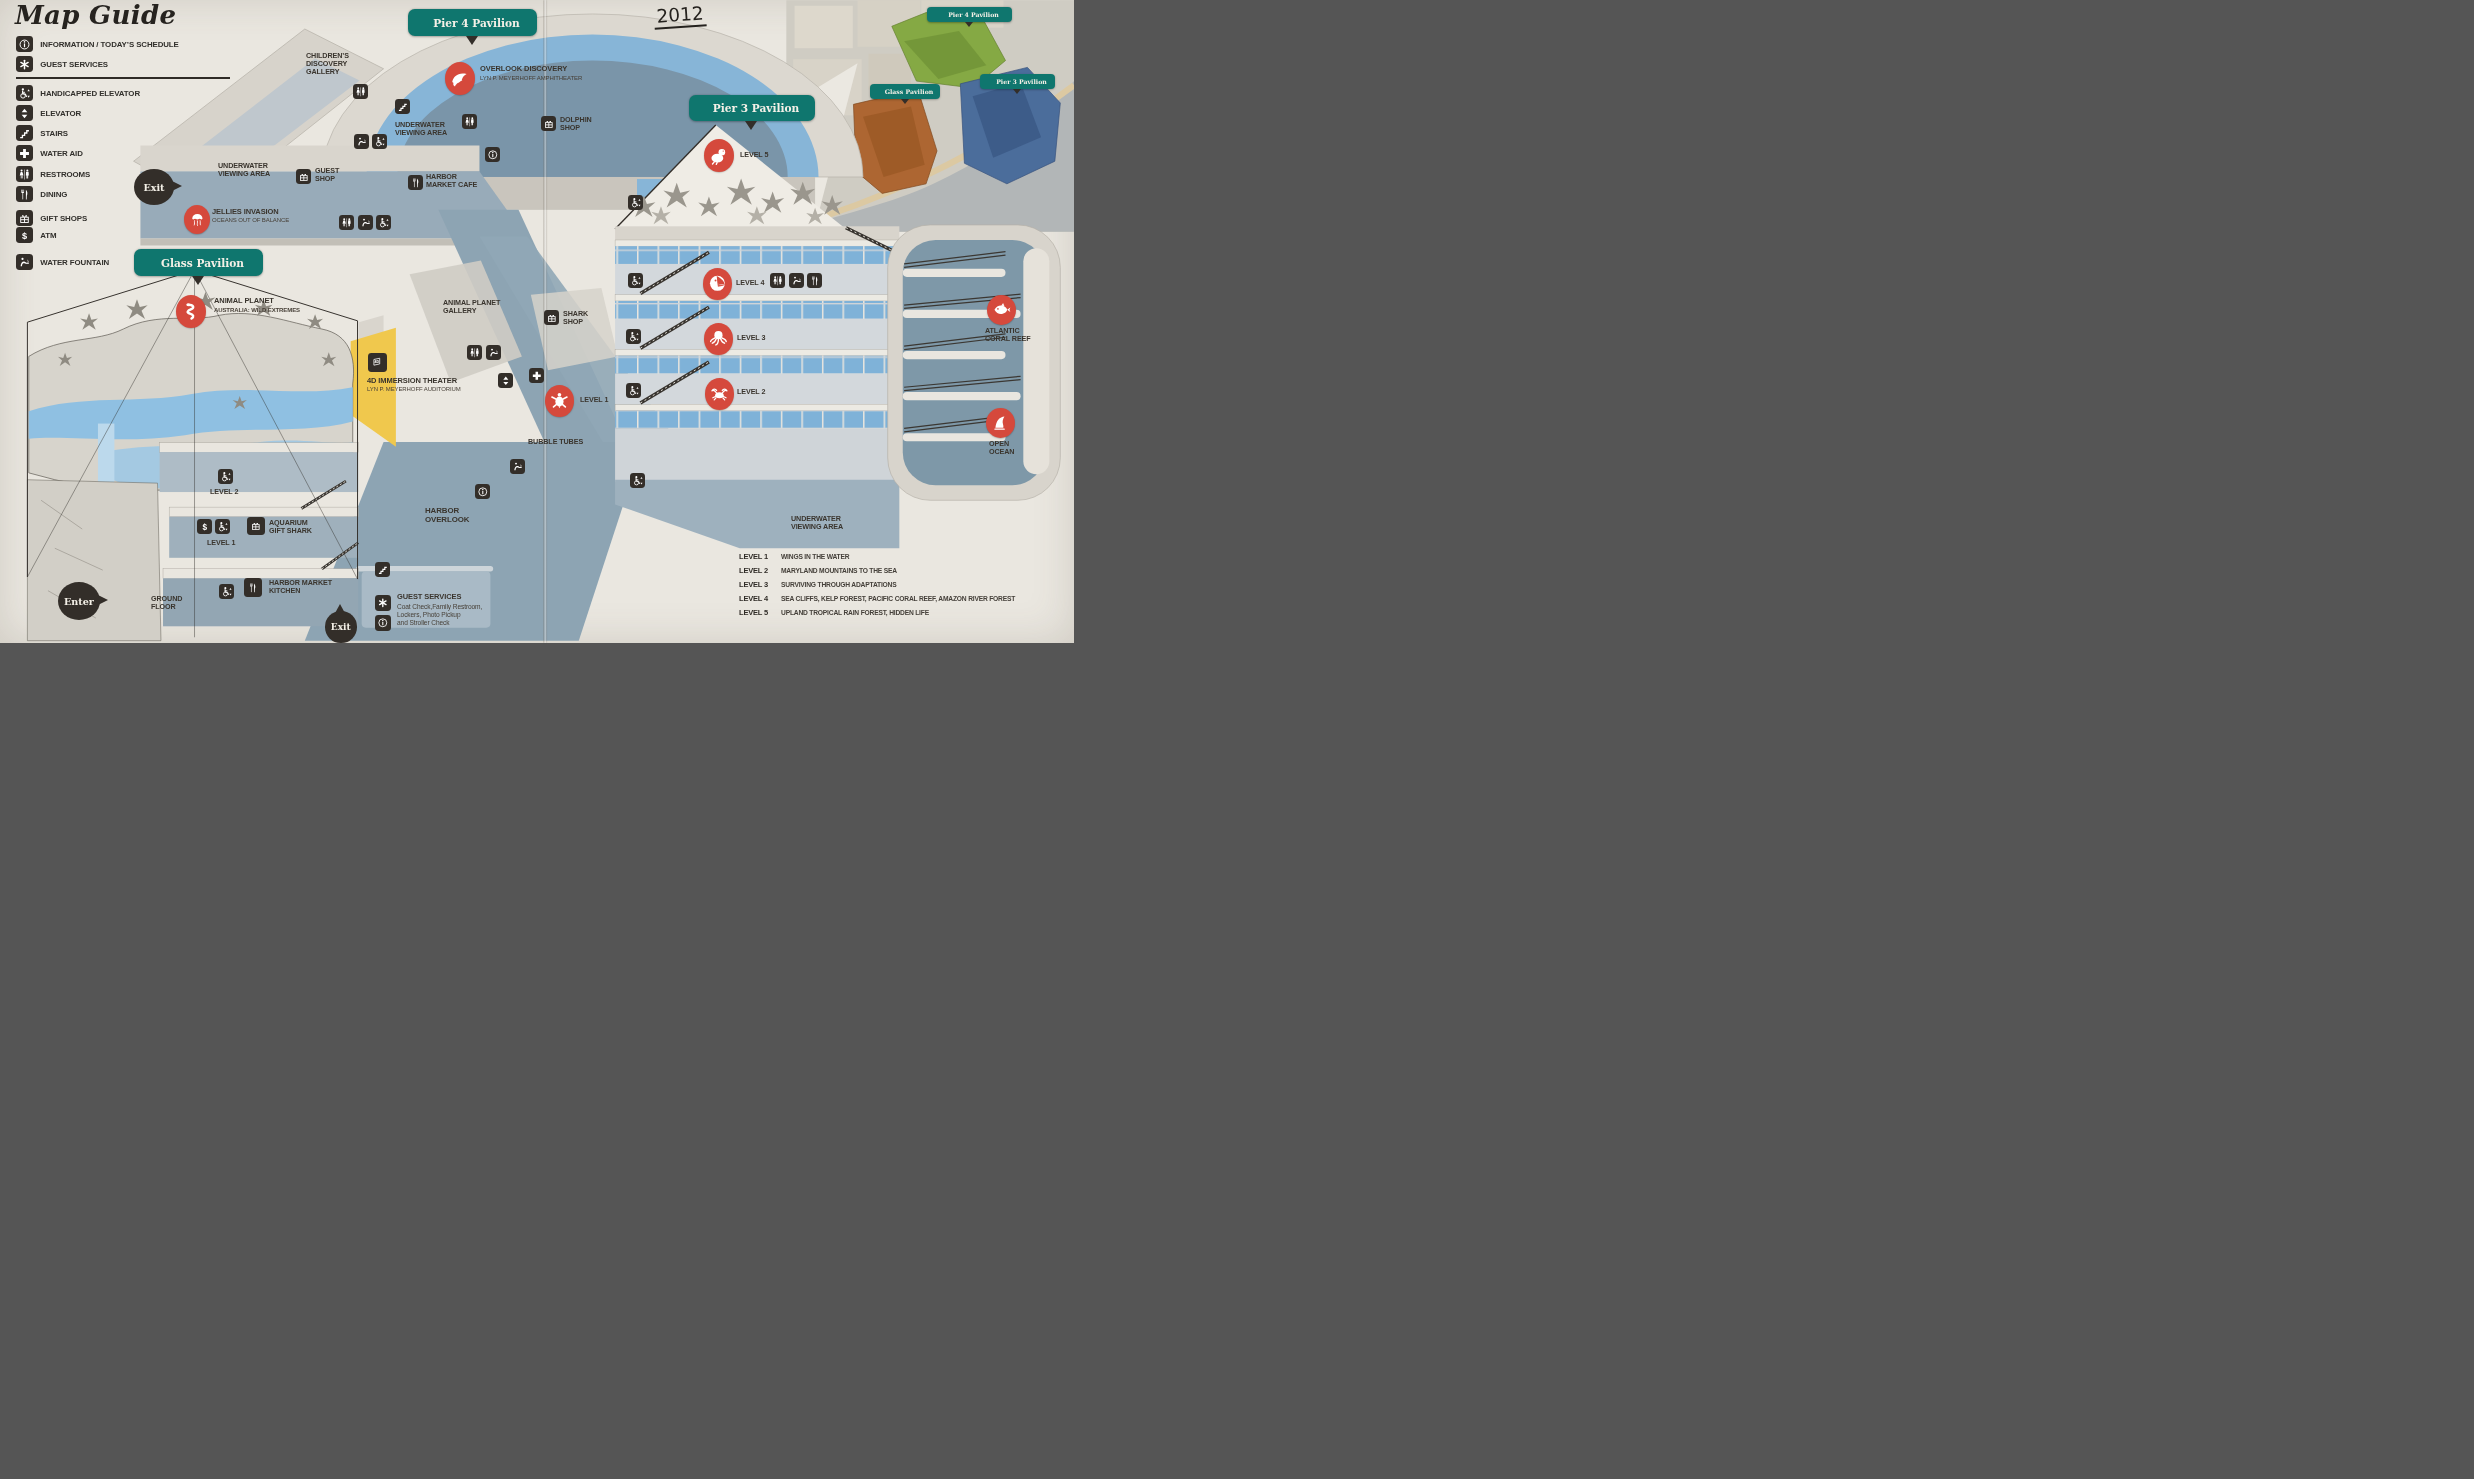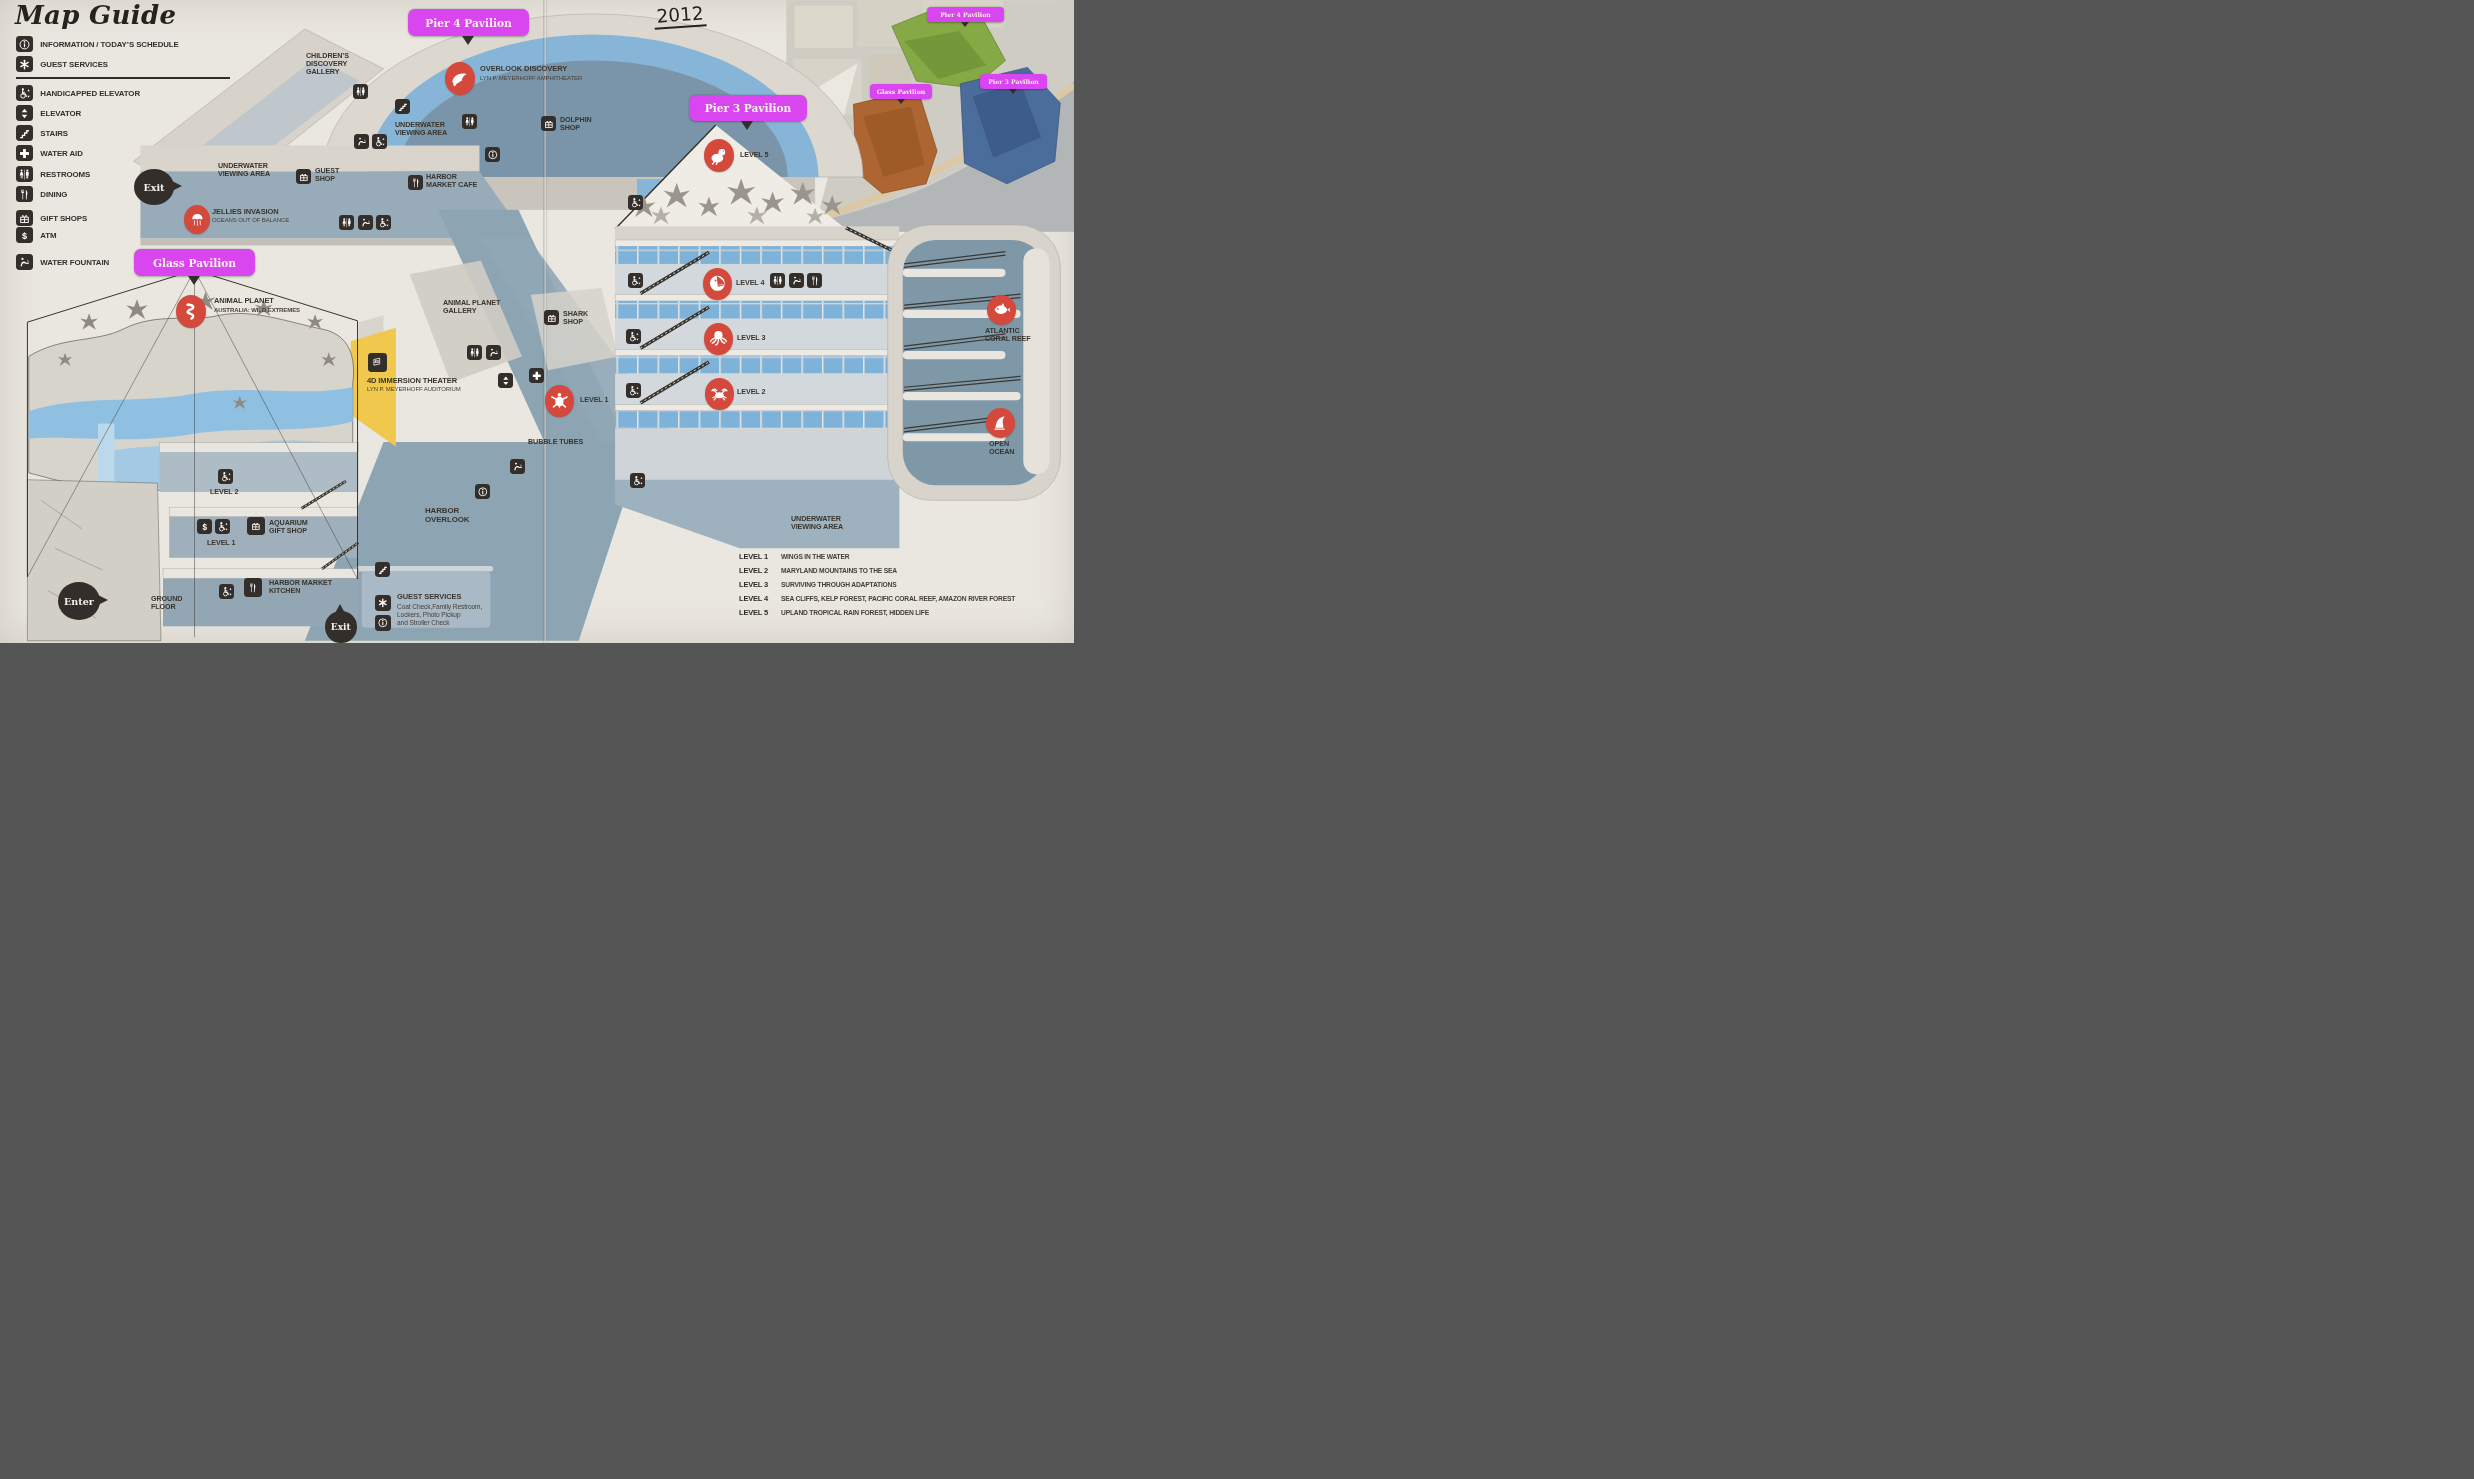--- a/index.html
+++ b/index.html
@@ -16,23 +16,23 @@
   .ic svg{width:11.6px;height:11.6px;display:block;}
   .leg .ic svg{width:13px;height:13px;}
   .divider{position:absolute;background:#2f2b26;height:1.7px;}
   .lbl{position:absolute;font-weight:bold;font-size:7.2px;line-height:1.12;color:#3a352e;
        white-space:pre-line;letter-spacing:-0.1px;}
   .sub{position:absolute;font-weight:normal;font-size:6px;line-height:1.1;color:#463f36;
        white-space:pre-line;letter-spacing:-0.1px;}
   .marker{position:absolute;background:#d5493c;border-radius:50%;display:flex;align-items:center;
           justify-content:center;box-shadow:0 0.7px 1.4px rgba(0,0,0,.25);}
   .marker svg{width:72%;height:72%;display:block;}
-  .bubble{position:absolute;background:#d946ef;color:#f4f0e7;font-family:"DejaVu Serif",serif;
+  .bubble{position:absolute;background:#0f766e;color:#f4f0e7;font-family:"DejaVu Serif",serif;
           font-weight:bold;border-radius:6.9px;display:flex;align-items:center;justify-content:center;
-          font-size:10.6px;box-shadow:0 0.7px 2.1px rgba(0,0,0,.3);}
+          font-size:10.6px;box-shadow:0 0.7px 2.1px rgba(0,0,0,.3);padding-left:8px;}
   .bubble::after{content:"";position:absolute;top:100%;left:50%;margin-left:-6.9px;
           border:6.9px solid transparent;border-top:9px solid #332e29;border-bottom:0;}
   .bubble.sm{font-size:6.2px;border-radius:4.1px;}
   .bubble.sm::after{margin-left:-4.1px;border-width:4.1px;border-top-width:5.5px;}
   .balloon{position:absolute;background:#332e29;color:#f4f0e7;font-family:"DejaVu Serif",serif;
           font-weight:bold;border-radius:50%;display:flex;align-items:center;justify-content:center;}
   .balloon::after{content:"";position:absolute;left:100%;top:50%;margin-top:-6.9px;margin-left:-4.1px;
           border:6.9px solid transparent;border-left:12.3px solid #332e29;border-right:0;}
   .droplet{position:absolute;background:#332e29;color:#f4f0e7;font-family:"DejaVu Serif",serif;
           font-weight:bold;border-radius:50%;display:flex;align-items:center;justify-content:center;}
@@ -559,21 +559,21 @@
         <use href="#sym-wheel"></use>
       </svg>
     </span>
 <div class="lbl" style="left:207px;top:539px">LEVEL 1</div>
 <span class="ic" style="left:247px;top:517px;width:18px;height:18px">
       <svg viewBox="0 0 24 24">
         <use href="#sym-gift"></use>
       </svg>
     </span>
 <div class="lbl" style="left:269px;top:519px">AQUARIUM
-GIFT SHOP</div>
+GIFT SHARK</div>
 <div class="lbl" style="left:151px;top:595px">GROUND
 FLOOR</div>
 <span class="ic" style="left:219px;top:584px">
       <svg viewBox="0 0 24 24">
         <use href="#sym-wheel"></use>
       </svg>
     </span>
 <span class="ic" style="left:244px;top:578px;width:18px;height:19px">
       <svg viewBox="0 0 24 24">
         <use href="#sym-fork"></use>

